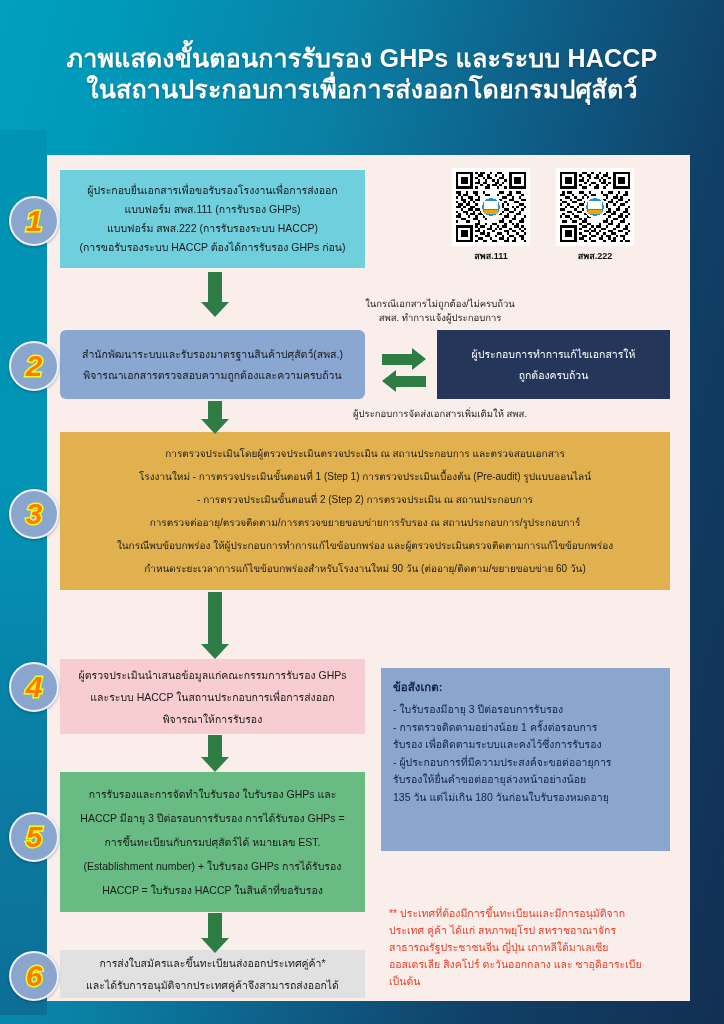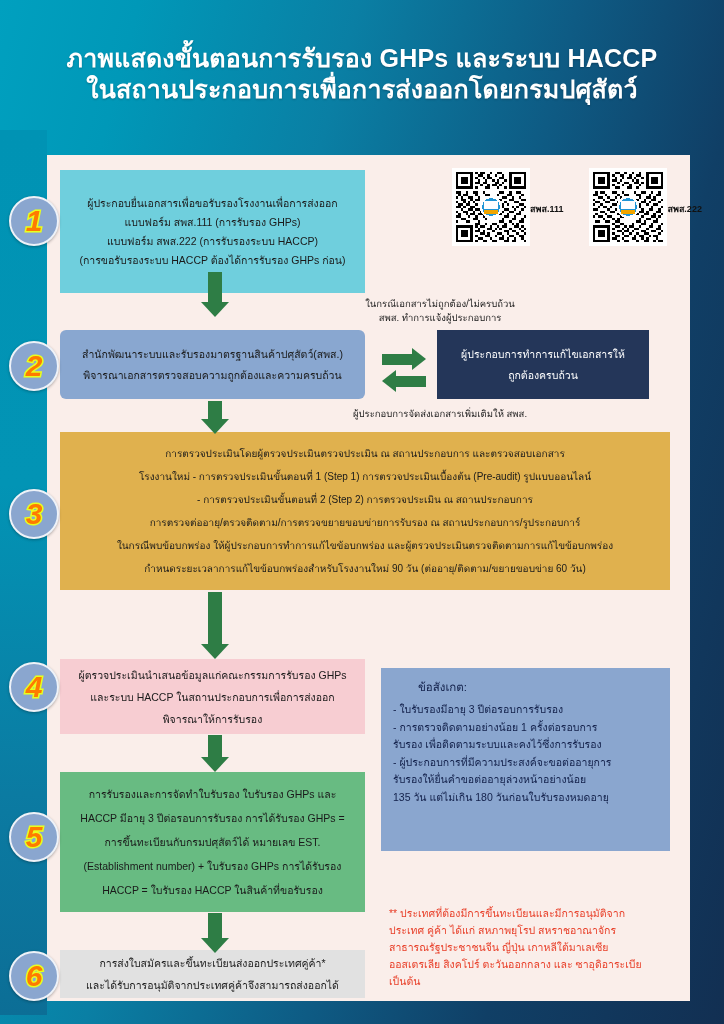--- a/index.html
+++ b/index.html
@@ -78,29 +78,29 @@
     width:0;height:0;border-top:11px solid transparent;border-bottom:11px solid transparent;
     border-right:14px solid #2e7d45;
   }
 
   .note{
     position:absolute;text-align:center;color:#1a1a1a;font-size:9.5px;line-height:14px;
   }
 
   
   .qrwrap{position:absolute;display:flex;gap:26px;}
-  .qrbox{display:flex;flex-direction:row;align-items:center;}
+  .qrbox{display:flex;flex-direction:column;align-items:center;}
   .qrimg{width:78px;height:78px;background:#ffffff;padding:4px;box-sizing:border-box;}
   .qrlabel{font-size:9px;font-weight:bold;color:#111;margin-top:3px;}
 
   .remarkbox{
     position:absolute;box-sizing:border-box;background:#8aa6cf;
     padding:10px 12px 10px 12px;color:#12204a;
   }
-  .remarkbox .rtitle{font-weight:normal;font-size:11.5px;margin-bottom:5px;margin-left:25px;}
+  .remarkbox .rtitle{font-weight:bold;font-size:11.5px;margin-bottom:5px;}
   .remarkbox ul{margin:0;padding:0;list-style:none;}
   .remarkbox li{font-size:10.5px;line-height:16.5px;padding-left:12px;text-indent:-12px;margin-bottom:1px;}
 
   .redfoot{
     position:absolute;color:#e8402a;font-size:10.5px;line-height:17px;
   }
   .redfoot .rl{display:block;}
 </style>
 </head>
 <body>
@@ -109,21 +109,21 @@
 
   <div class="header">
     <div class="line l1">ภาพแสดงขั้นตอนการรับรอง GHPs และระบบ HACCP</div>
     <div class="line l2">ในสถานประกอบการเพื่อการส่งออกโดยกรมปศุสัตว์</div>
   </div>
 
   <div class="leftstrip"></div>
 
   <div class="panel"></div>
 
-  <div class="box" id="b1" style="left:60px;top:170px;width:305px;height:123px;background:#6fcfdd;font-size:10.5px;line-height:19px;padding:6px 10px;">
+  <div class="box" id="b1" style="left:60px;top:170px;width:305px;height:98px;background:#6fcfdd;font-size:10.5px;line-height:19px;padding:6px 10px;">
     <span class="tl">ผู้ประกอบยื่นเอกสารเพื่อขอรับรองโรงงานเพื่อการส่งออก</span>
     <span class="tl">แบบฟอร์ม สพส.111 (การรับรอง GHPs)</span>
     <span class="tl">แบบฟอร์ม สพส.222 (การรับรองระบบ HACCP)</span>
     <span class="tl">(การขอรับรองระบบ HACCP ต้องได้การรับรอง GHPs ก่อน)</span>
   </div>
   <div class="numcircle" style="left:9px;top:196px;">
     <span>1</span>
   </div>
 
   <div class="qrwrap" style="left:452px;top:168px;">
@@ -532,21 +532,21 @@
 
   <div class="arrow-right" style="left:382px;top:348px;">
     <div class="stem"></div>
       <div class="head"></div>
   </div>
   <div class="arrow-left" style="left:382px;top:370px;">
     <div class="head"></div>
       <div class="stem"></div>
   </div>
 
-  <div class="box" style="left:437px;top:330px;width:212px;height:69px;background:#243659;color:#ffffff;font-size:10.5px;line-height:21px;padding:4px 10px;">
+  <div class="box" style="left:437px;top:330px;width:233px;height:69px;background:#243659;color:#ffffff;font-size:10.5px;line-height:21px;padding:4px 10px;">
     <span class="tl">ผู้ประกอบการทำการแก้ไขเอกสารให้</span>
     <span class="tl">ถูกต้องครบถ้วน</span>
   </div>
 
   <div class="arrow-down" style="left:195px;top:401px;width:40px;">
     <div class="stem" style="height:18px;"></div>
     <div class="head"></div>
   </div>
 
   <div class="note" style="left:300px;top:407px;width:280px;">

